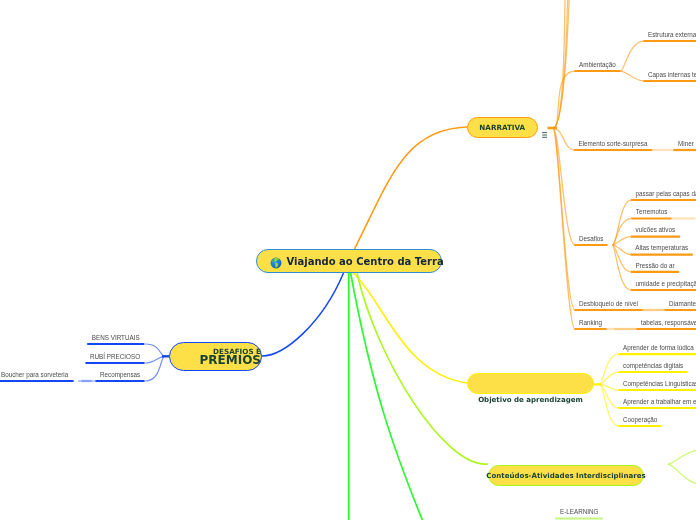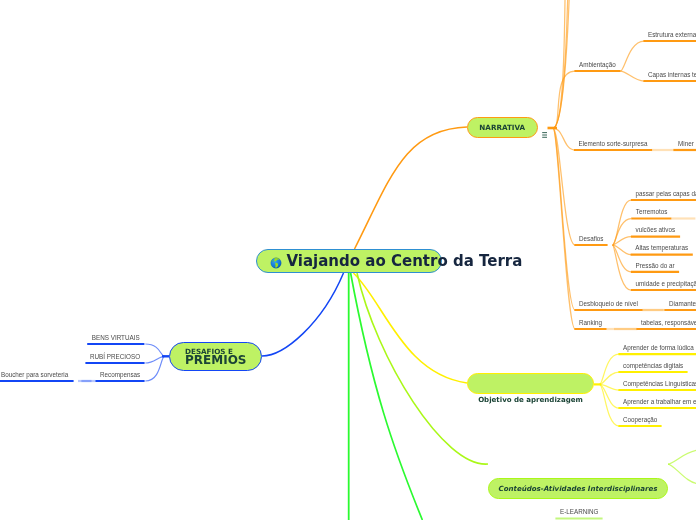--- a/index.html
+++ b/index.html
@@ -2,21 +2,21 @@
 <html><head>
 <meta charset="utf-8">
 <title>Viajando ao Centro da Terra - Mapa Mental</title>
 <style>
   html,body{margin:0;padding:0;}
   body{width:696px;height:520px;background:#ffffff;overflow:hidden;
        font-family:"Liberation Sans",sans-serif;}
   #canvas{position:relative;width:696px;height:520px;background:#fff;
         transform:translateZ(0);-webkit-font-smoothing:antialiased;}
   svg#links{position:absolute;left:0;top:0;width:696px;height:520px;}
-  .node{position:absolute;box-sizing:border-box;background:#bef264;
+  .node{position:absolute;box-sizing:border-box;background:#fde047;
         display:flex;align-items:center;justify-content:center;z-index:5;}
   .node .lbl{font-weight:bold;color:#1b4436;white-space:nowrap;text-align:center;
              font-family:"DejaVu Sans",sans-serif;
              transform:translateZ(0);}
   .leaf{position:absolute;white-space:nowrap;color:#3d3d3d;z-index:4;
         font-family:"Liberation Sans",sans-serif;
         font-size:6.3px;font-weight:normal;line-height:8px;color:#4a4a4a;
         transform:translateZ(0);}
   .globe{display:inline-block;width:12px;height:12px;flex:0 0 12px;}
   .collapse{position:absolute;z-index:7;}
@@ -110,46 +110,46 @@
             <stop offset="100%" stop-color="#0b4f9e"></stop>
           </radialGradient>
         </defs>
         <circle cx="16" cy="16" r="14" fill="url(#og)"></circle>
         <path d="M11 4.5 C13 6.5 10 8 11.5 10.5 C13 13 16.5 12 17.5 9.5 C18.5 7 21 6 23 7.5 L26 5.5 C23 3.2 19 2 16 2 C14 2 12.5 3 11 4.5 Z" fill="#9ede19"></path>
         <path d="M15.5 14 C17 16 19.5 16 21 18 C22.5 20 21 24 19 26.5 C17.5 28.5 15.5 29.5 14.5 28 C13.8 26.8 15 24 14.5 21 C14 18.5 13.5 16 15.5 14 Z" fill="#9ede19"></path>
         <path d="M5.5 8 C7 8.5 9 9 9.5 11 C10 13 8 14 6.5 13.5 C5 13 4 11 4.5 9.5 Z" fill="#5cb83f" opacity="0.55"></path>
         <circle cx="16" cy="16" r="14" fill="none" stroke="#0a4f9e" stroke-width="1.3" opacity="0.55"></circle>
       </svg>
     </span>
-    <span class="lbl" style="font-size:15px;color:#16263f;margin-left:4.5px;font-family:'DejaVu Sans',sans-serif;">Viajando ao Centro da Terra</span>
+    <span class="lbl" style="font-size:10px;color:#16263f;margin-left:4.5px;font-family:'DejaVu Sans',sans-serif;">Viajando ao Centro da Terra</span>
   </div>
 
   <div class="node" id="narrativa-node" style="left:467px;top:116.5px;width:70.5px;height:21.5px;border:1.6px solid #ff9a12;border-radius:11px;">
     <span class="lbl" style="font-size:7.2px;">NARRATIVA</span>
   </div>
   <span class="collapse" style="left:541.8px;top:124px;width:5.6px;height:6px;">
     <svg width="5.6" height="6" viewBox="0 0 5.6 6">
       <g stroke="#3f6b5e" stroke-width="1.05" stroke-linecap="butt">
         <line x1="0.2" y1="0.6" x2="5.4" y2="0.6"></line>
         <line x1="0.2" y1="3" x2="5.4" y2="3"></line>
         <line x1="0.2" y1="5.3" x2="5.4" y2="5.3"></line>
       </g>
     </svg>
   </span>
 
-  <div class="node" id="desafios-premios-node" style="left:169px;top:341.5px;width:93px;height:29px;border:1.5px solid #1346f5;border-radius:14.5px;justify-content:flex-start;padding-left:15px;flex-direction:column;align-items:flex-start;padding-top:4.2px;">
+  <div class="node" id="desafios-premios-node" style="left:169px;top:341.5px;width:93px;height:29px;border:1.5px solid #1346f5;border-radius:14.5px;justify-content:flex-start;padding-left:15px;flex-direction:column;align-items:flex-end;padding-top:4.2px;">
     <span class="lbl" style="font-size:7.2px;line-height:9.3px;">DESAFIOS E</span>
     <span class="lbl" style="font-size:12px;line-height:9.3px;">PREMIOS</span>
   </div>
 
   <div class="node" id="objetivo-node" style="left:467px;top:373px;width:127px;height:21px;border:1.7px solid #fff000;border-radius:10.5px;">
     <span class="lbl" style="font-size:7.05px;margin-top:32px;">Objetivo de aprendizagem</span>
   </div>
 
-  <div class="node" id="conteudos-node" style="left:488px;top:478px;width:180px;height:21px;border:1.7px solid #aaf818;border-radius:10.5px;font-style:italic;">
+  <div class="node" id="conteudos-node" style="left:488px;top:465px;width:156px;height:21px;border:1.7px solid #aaf818;border-radius:10.5px;">
     <span class="lbl" style="font-size:7.05px;">Conteúdos-Atividades Interdisciplinares</span>
   </div>
 
   <div id="leaf-layer">
       <div class="leaf" style="left: 579px; top: 60.7px;">Ambientação</div>
       <div class="leaf" style="left: 648px; top: 30.7px;">Estrutura externa</div>
       <div class="leaf" style="left: 648px; top: 70.7px;">Capas internas te</div>
       <div class="leaf" style="left: 578.5px; top: 139.7px;">Elemento sorte-surpresa</div>
       <div class="leaf" style="left: 678px; top: 139.7px;">Miner</div>
       <div class="leaf" style="left: 579px; top: 234.7px;">Desafios</div>

